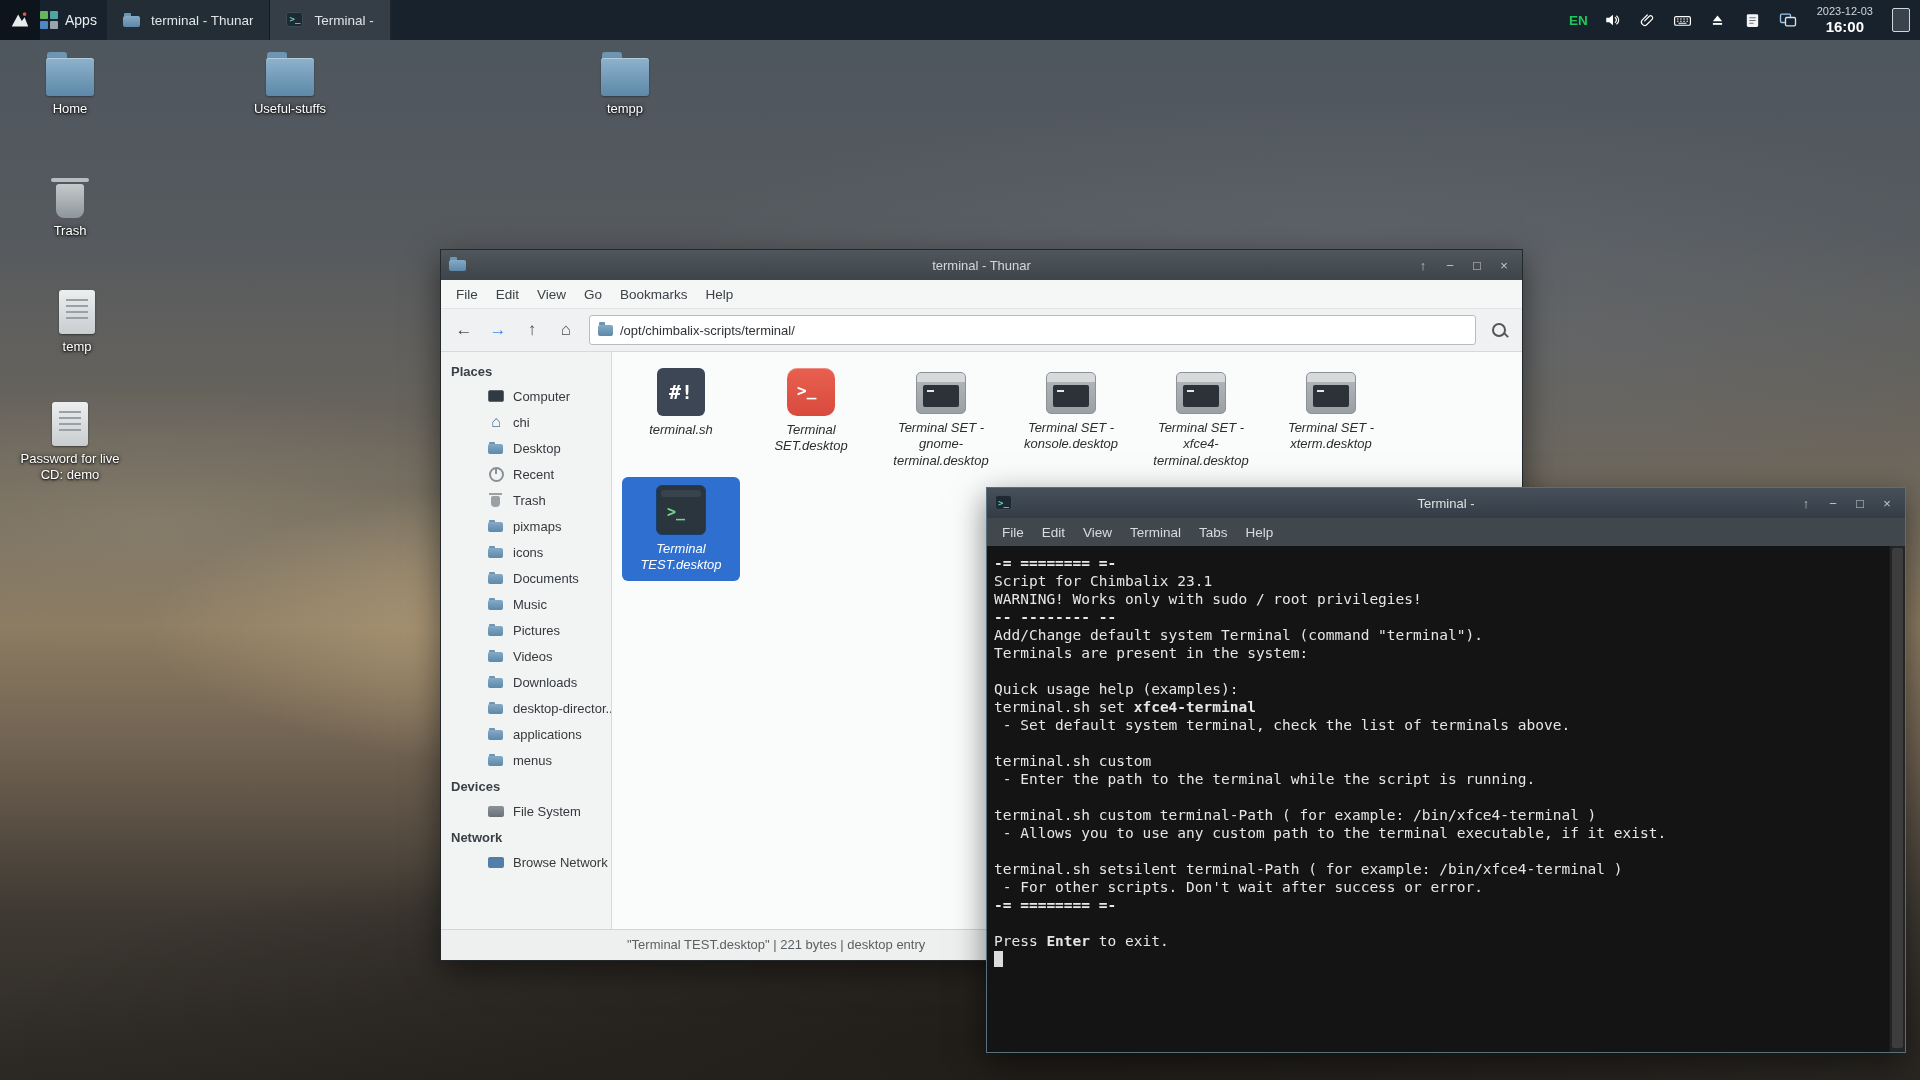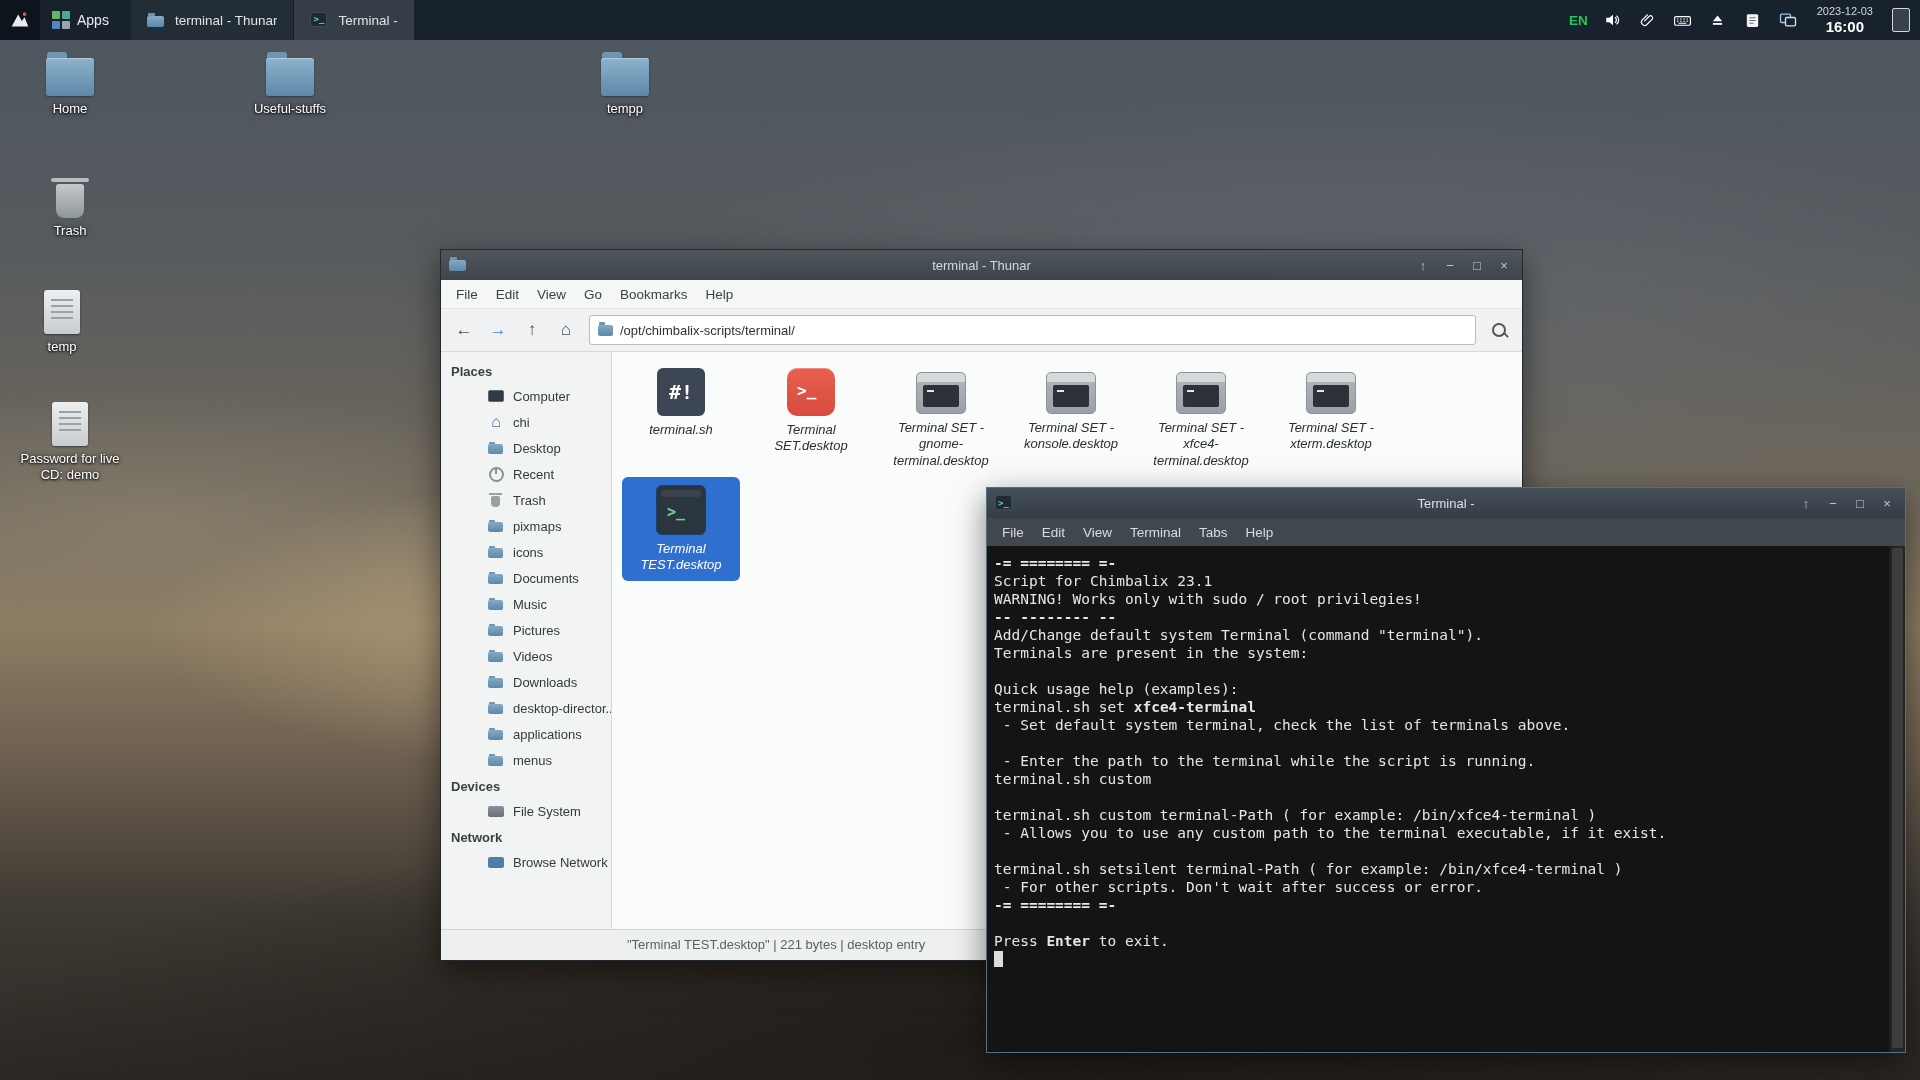--- a/index.html
+++ b/index.html
@@ -11,21 +11,21 @@
       radial-gradient(900px 240px at 38% 58%, rgba(232,203,152,.55), rgba(232,203,152,0) 65%),
       radial-gradient(700px 200px at 8% 48%, rgba(150,140,120,.45), transparent 65%),
       radial-gradient(1100px 320px at 70% 28%, rgba(105,110,118,.55), transparent 65%),
       radial-gradient(1500px 300px at 55% 96%, rgba(30,26,22,.9), transparent 72%),
       linear-gradient(180deg,#4c555f 0%,#565a5e 22%,#6f685c 45%,#8c7c62 58%,#6e6050 70%,#3f3a33 84%,#2b2824 100%);}
   
   #panel{position:absolute;left:0;top:0;right:0;height:40px;background:#18222c;
     display:flex;align-items:center;justify-content:space-between;z-index:100;color:#e8ecef;}
   .panel-left{display:flex;align-items:center;height:100%;}
   .panel-logo{width:40px;height:40px;display:flex;align-items:center;justify-content:center;background:#0d141b;}
-  .apps-btn{display:flex;align-items:center;gap:7px;height:100%;padding:0 12px;font-size:14px;cursor:default;}
+  .apps-btn{display:flex;align-items:center;gap:7px;height:100%;padding:0 0;font-size:14px;cursor:default;}
   .apps-grid{display:grid;grid-template-columns:8px 8px;grid-gap:2px;}
   .apps-grid i{width:8px;height:8px;border-radius:1px;display:block;}
   .apps-grid i:nth-child(1){background:#65b561;} .apps-grid i:nth-child(2){background:#4fa3a0;}
   .apps-grid i:nth-child(3){background:#4f87c0;} .apps-grid i:nth-child(4){background:#9aa4ad;}
   .taskbar{display:flex;align-items:stretch;height:100%;margin-left:10px;}
   .task{display:flex;align-items:center;padding:0 16px;max-width:240px;background:rgba(255,255,255,.05);
     border-right:1px solid rgba(0,0,0,.4);font-size:13.5px;color:#dfe4e8;cursor:default;}
   .task.active{background:rgba(255,255,255,.13);}
   .task-label{white-space:nowrap;overflow:hidden;text-overflow:ellipsis;}
   .task-icon{width:19px;height:17px;margin-right:9px;position:relative;flex:none;}
@@ -224,21 +224,21 @@
         <div class="di-label">Useful-stuffs</div>
       </div>
       <div class="desk-icon" style="left: 565px; top: 58px;">
         <div class="di di-folder"></div>
         <div class="di-label">tempp</div>
       </div>
       <div class="desk-icon" style="left: 10px; top: 176px;">
         <div class="di di-trash"></div>
         <div class="di-label">Trash</div>
       </div>
-      <div class="desk-icon" style="left: 2px; top: 290px; align-items: center;">
+      <div class="desk-icon" style="left: 17px; top: 290px; align-items: center;">
         <div class="di di-document"></div>
         <div class="di-label">temp</div>
       </div>
       <div class="desk-icon" style="left: 10px; top: 402px;">
         <div class="di di-document"></div>
         <div class="di-label">Password for live CD: demo</div>
       </div>
     </div>
 
   <div id="thunar" class="window">
@@ -406,22 +406,22 @@
           <div class="term-line"><span>Script for Chimbalix 23.1</span></div>
           <div class="term-line"><span>WARNING! Works only with sudo / root privilegies!</span></div>
           <div class="term-line"><span class="b">-- -------- --</span></div>
           <div class="term-line"><span>Add/Change default system Terminal (command "terminal").</span></div>
           <div class="term-line"><span>Terminals are present in the system:</span></div>
           <div class="term-line">&nbsp;</div>
           <div class="term-line"><span>Quick usage help (examples):</span></div>
           <div class="term-line"><span>terminal.sh set </span><span class="b">xfce4-terminal</span></div>
           <div class="term-line"><span> - Set default system terminal, check the list of terminals above.</span></div>
           <div class="term-line">&nbsp;</div>
+          <div class="term-line"><span>terminal.sh custom</span></div>
           <div class="term-line"><span> - Enter the path to the terminal while the script is running.</span></div>
-          <div class="term-line"><span>terminal.sh custom</span></div>
           <div class="term-line">&nbsp;</div>
           <div class="term-line"><span>terminal.sh custom terminal-Path ( for example: /bin/xfce4-terminal )</span></div>
           <div class="term-line"><span> - Allows you to use any custom path to the terminal executable, if it exist.</span></div>
           <div class="term-line">&nbsp;</div>
           <div class="term-line"><span>terminal.sh setsilent terminal-Path ( for example: /bin/xfce4-terminal )</span></div>
           <div class="term-line"><span> - For other scripts. Don't wait after success or error.</span></div>
           <div class="term-line"><span class="b">-= ======== =-</span></div>
           <div class="term-line">&nbsp;</div>
           <div class="term-line"><span>Press </span><span class="b">Enter</span><span> to exit.</span></div>
           <div class="term-line"><span class="cursor"></span></div>

